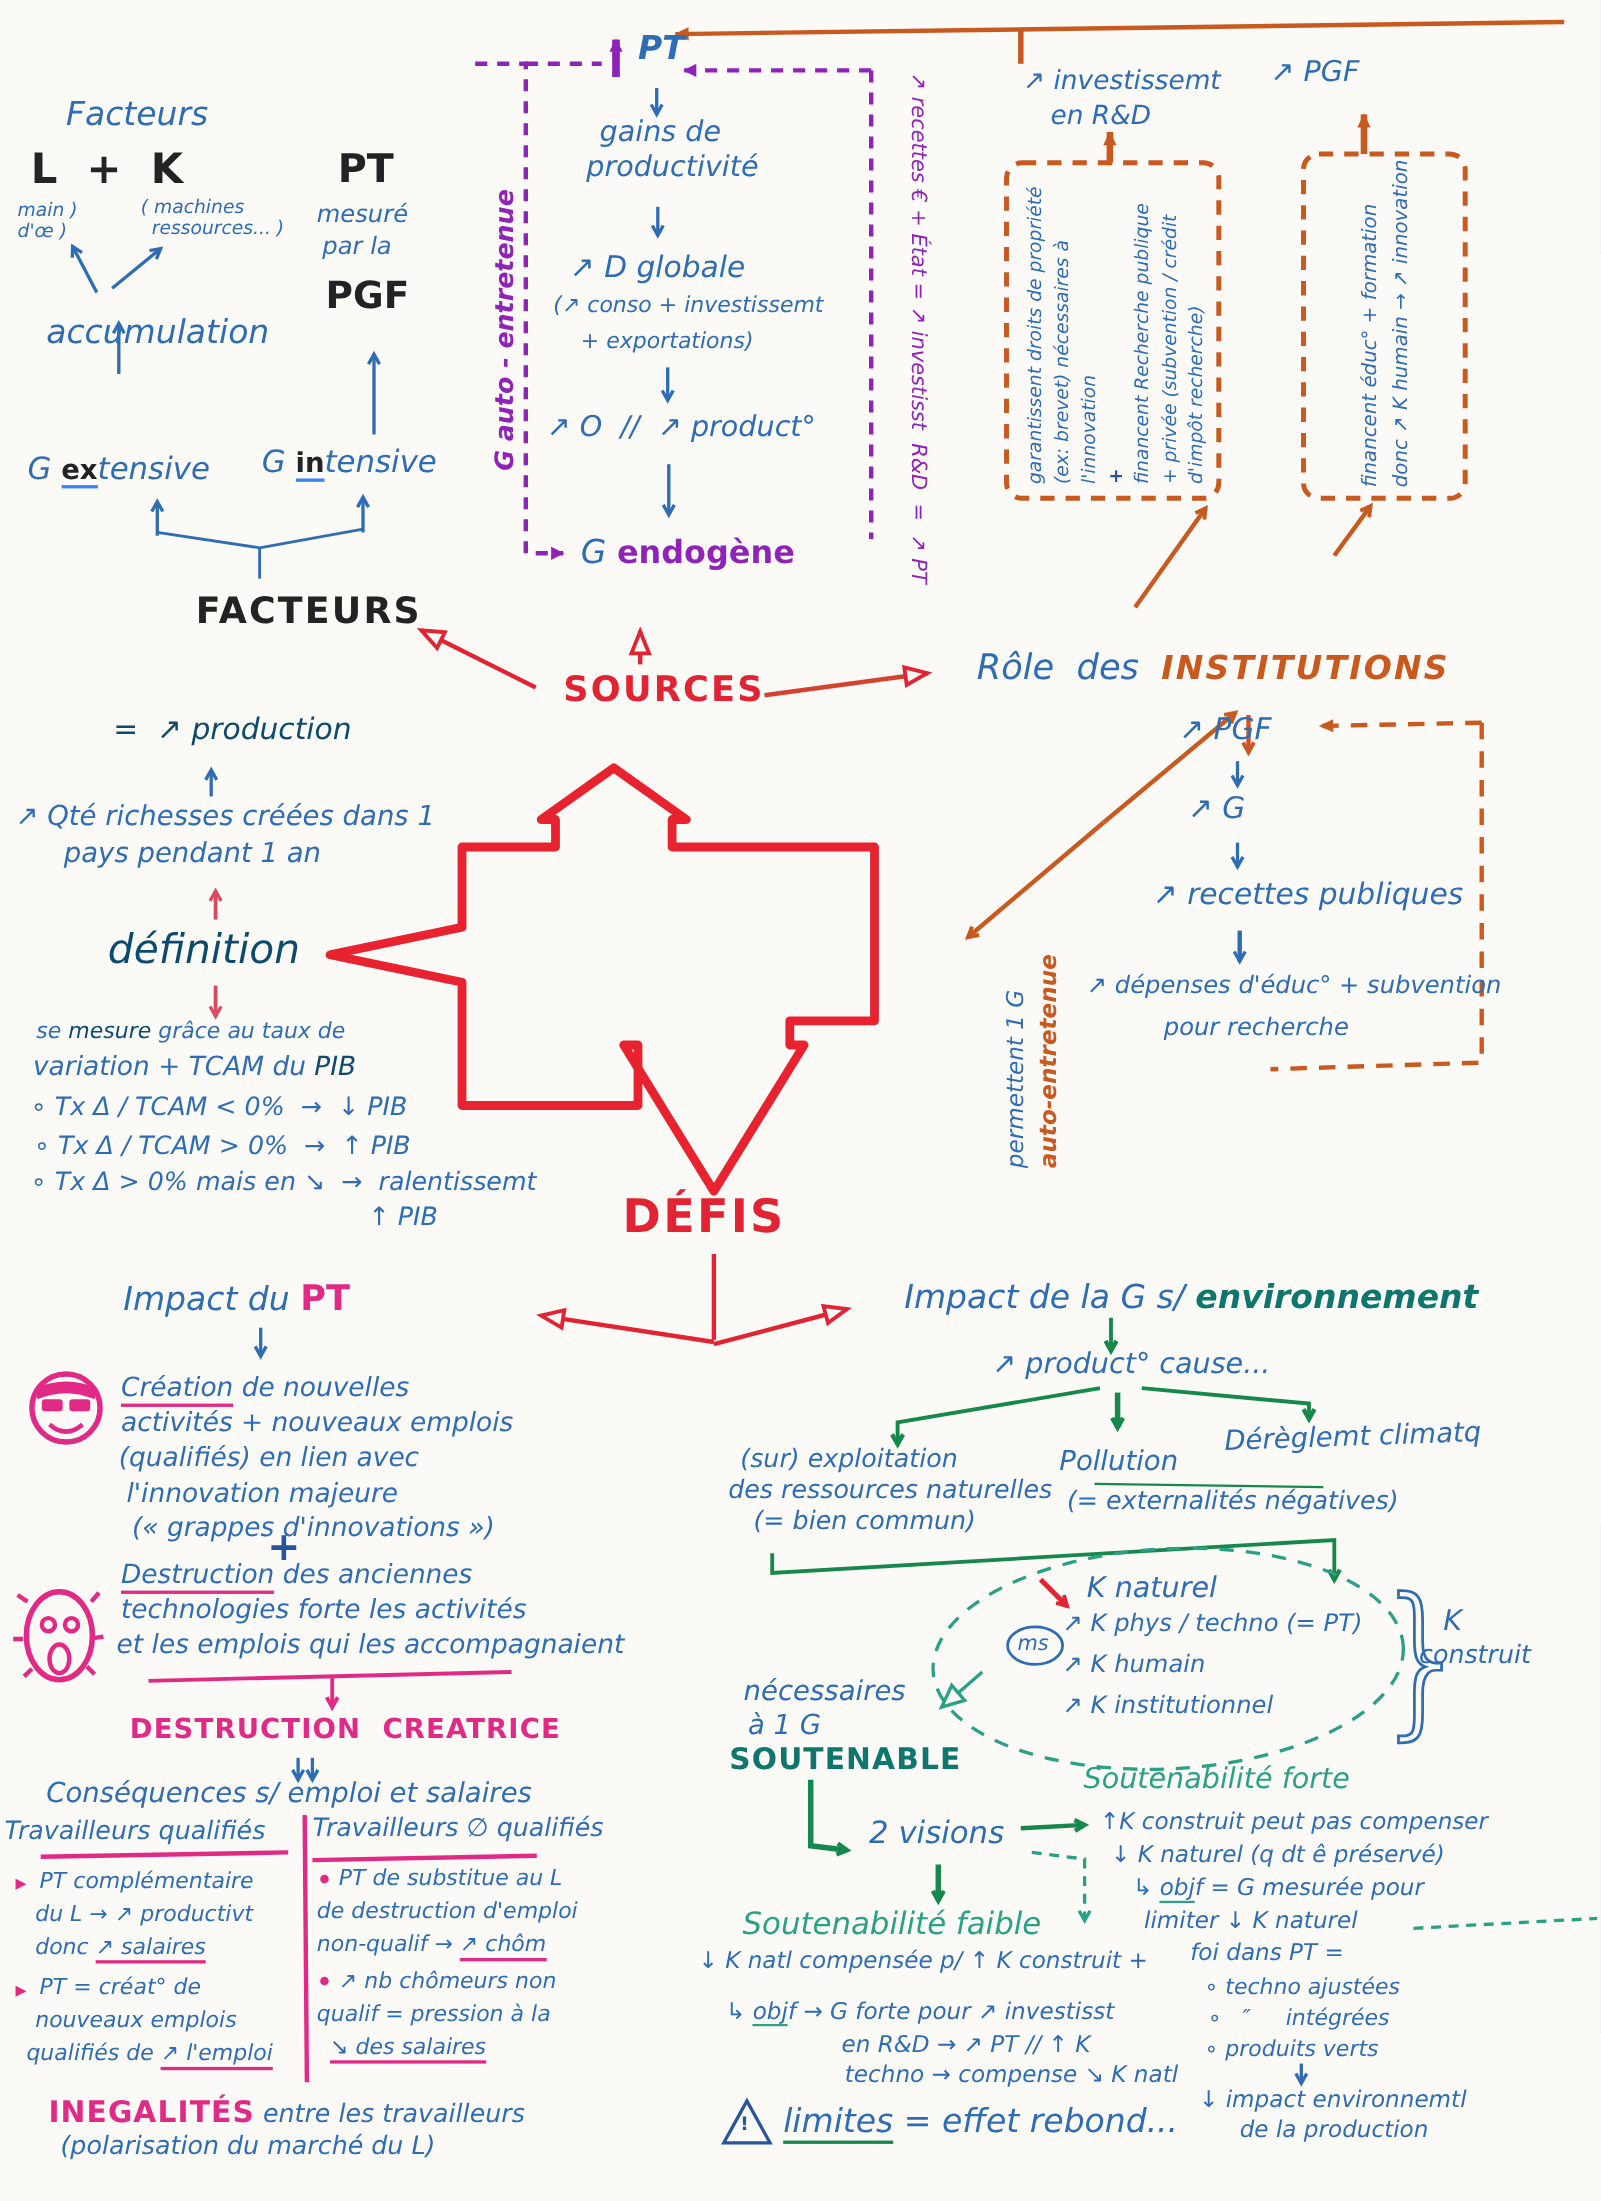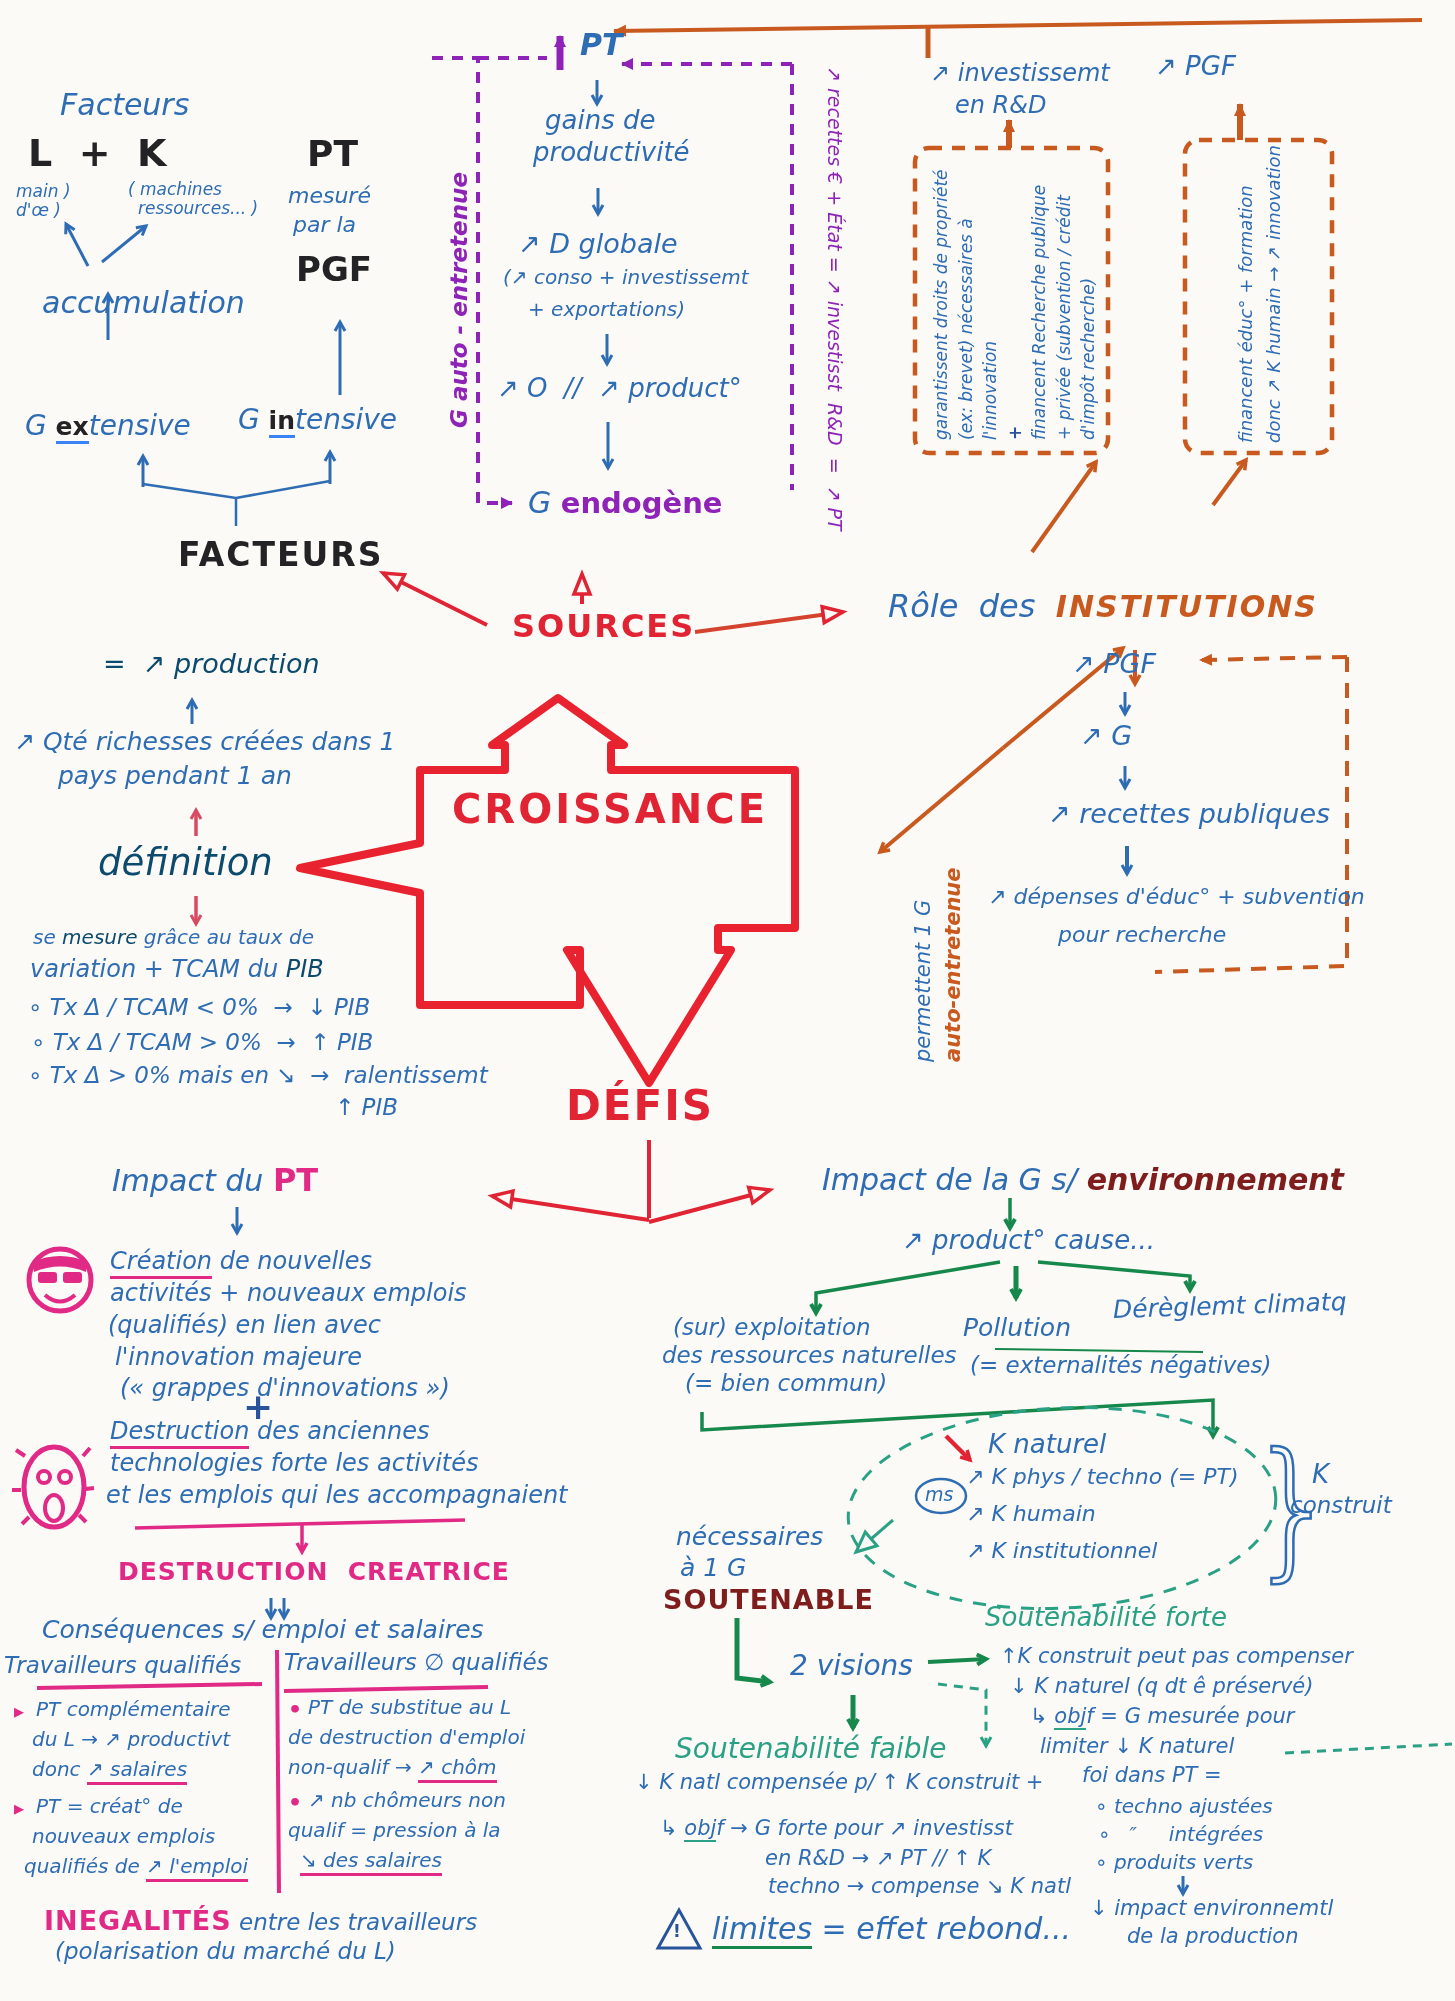--- a/index.html
+++ b/index.html
@@ -2,21 +2,21 @@
 <html><head>
 <meta charset="utf-8">
 <style>
   body{margin:0;background:#ddd}
   #canvas{position:relative;width:1455px;height:2001px;background:#fbfaf6;overflow:hidden;
           font-family:"DejaVu Sans",sans-serif}
   #lines{position:absolute;left:0;top:0;width:1455px;height:2001px}
   .t{position:absolute;white-space:pre;font-style:italic;line-height:1.15;color:#2e6cb4}
   .up{font-style:normal;font-weight:700}.navy{color:#27549b}.ink{color:#232326}
   .red{color:#e02433}.rose{color:#0c4a6e}.pink{color:#e02a86}
-  .purple{color:#8f23b8}.orange{color:#c85a1f}.green{color:#7f1d1d}.teal{color:#2aa184}
+  .purple{color:#8f23b8}.orange{color:#c85a1f}.green{color:#0f766e}.teal{color:#2aa184}
   .ulp{border-bottom:3px solid #e02a86;padding-bottom:1px}
   .ulk{border-bottom:3px solid #3b82f6}
   .ult{border-bottom:2px solid #2aa184}
   .ulg{border-bottom:3px solid #17884b}
   .rot{position:absolute;transform-origin:top left}
   .rot div{white-space:pre;font-style:italic}
 </style>
 </head>
 <body>
 
@@ -197,21 +197,20 @@
   <div class="t" style="left:528px;top:486px;font-size:30px"><span>G</span><span> </span><span class="purple up" style="font-size:29px">endogène</span></div>
   <div class="rot" style="left:446px;top:428px;width:300px;transform:rotate(-90deg)">
         <div class="purple up" style="font-size:23px;font-style:italic">G auto - entretenue</div>
       </div>
   <div class="rot" style="left:846px;top:66px;width:458px;transform:rotate(90deg)">
         <div class="purple" style="font-size:19px">↗ recettes € + État = ↗ investisst  R&amp;D  =  ↗ PT</div>
       </div>
 </div>
 
 <span class="t red up" style="left:512px;top:608px;font-size:32px;letter-spacing:2px">SOURCES</span>
-<span class="t red up" style="left:452px;top:786px;font-size:40px;letter-spacing:3px">CROISSANCE</span>
 <span class="t red up" style="left:566px;top:1082px;font-size:42px;letter-spacing:2px">DÉFIS</span>
 
 <div>
   <span class="t" style="left:930px;top:60px;font-size:24px">↗ investissemt</span>
   <span class="t" style="left:955px;top:92px;font-size:24px">en R&amp;D</span>
   <span class="t" style="left:1155px;top:52px;font-size:26px">↗ PGF</span>
   <div class="rot" style="left:929px;top:440px;width:288px;transform:rotate(-90deg)">
     <div style="font-size:17px;line-height:24.5px;color:#2e6cb4">garantissent droits de propriété</div>
     <div style="font-size:17px;line-height:24.5px;color:#2e6cb4">(ex: brevet) nécessaires à</div>
     <div style="font-size:17px;line-height:24.5px;color:#2e6cb4">l'innovation</div>

